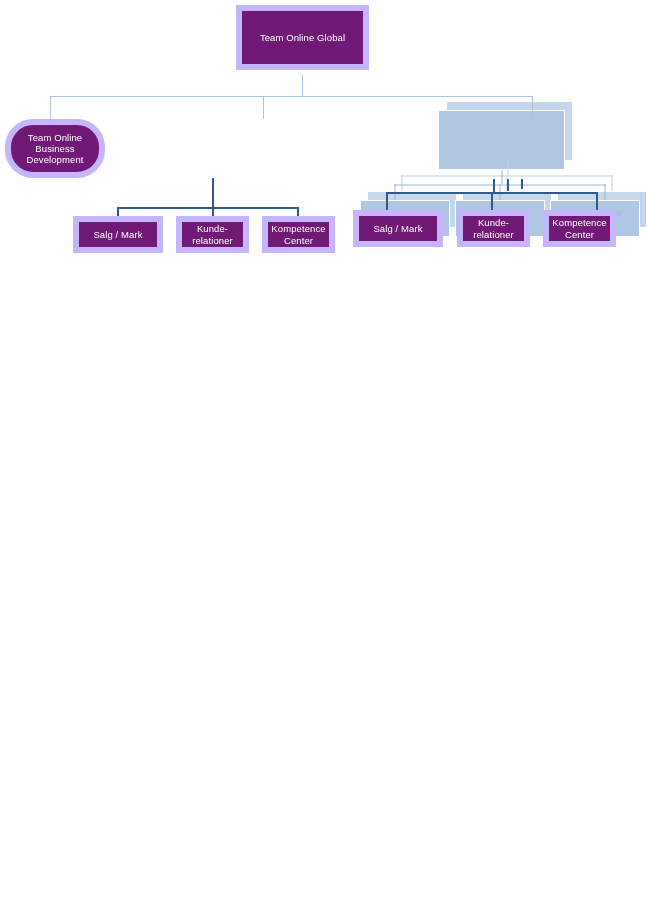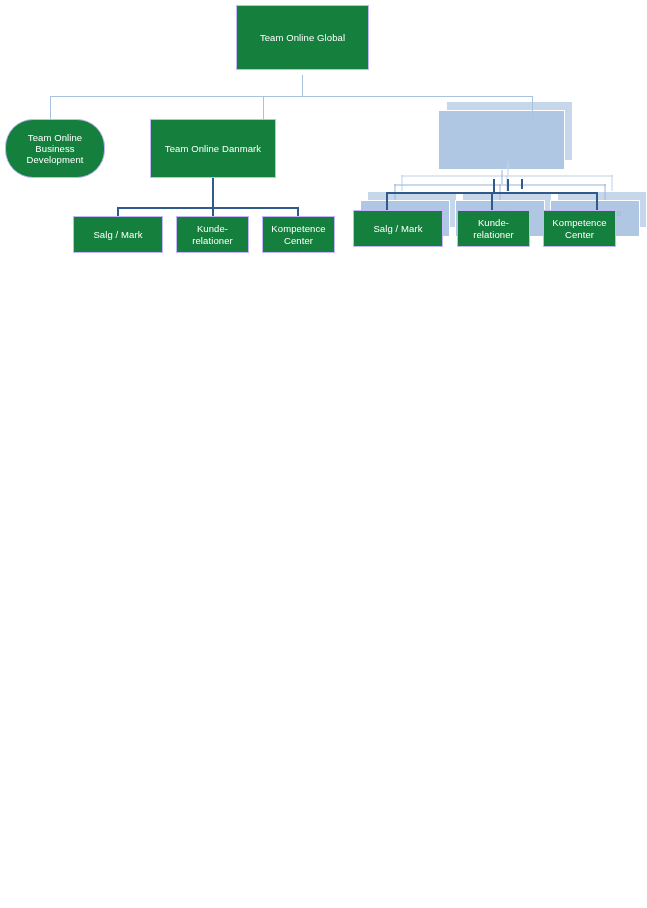--- a/index.html
+++ b/index.html
@@ -39,22 +39,22 @@
   .conn-ghost2 {
     position: absolute;
     background: #c3d4ea;
     opacity: 0.55;
   }
 
   
   .node {
     position: absolute;
     box-sizing: border-box;
-    background: #15803d;
-    border: 1px solid #c4b5fd;
+    background: #701a75;
+    border: 6px solid #c4b5fd;
     color: #ffffff;
     display: flex;
     align-items: center;
     justify-content: center;
     text-align: center;
     line-height: 1.18;
     letter-spacing: 0.1px;
     -webkit-font-smoothing: antialiased;
   }
   .node .node-label {
@@ -144,23 +144,20 @@
 
   <div class="node fs-global" style="left:236px; top:5px; width:133px; height:65px;">
     <span class="node-label">Team Online Global</span>
   </div>
 
   <div class="node fs-mid" style="left:5px; top:119px; width:100px; height:59px;border-radius:28px;">
     <span class="node-label">Team Online
 Business Development</span>
   </div>
 
-  <div class="node fs-mid" style="left:150px; top:119px; width:126px; height:59px;">
-    <span class="node-label">Team Online Danmark</span>
-  </div>
 
 
   <div class="node fs-leaf" style="left:73px; top:216px; width:90px; height:37px;">
     <span class="node-label">Salg / Mark</span>
   </div>
 
   <div class="node fs-leaf" style="left:176px; top:216px; width:73px; height:37px;">
     <span class="node-label">Kunde-
 relationer</span>
   </div>

